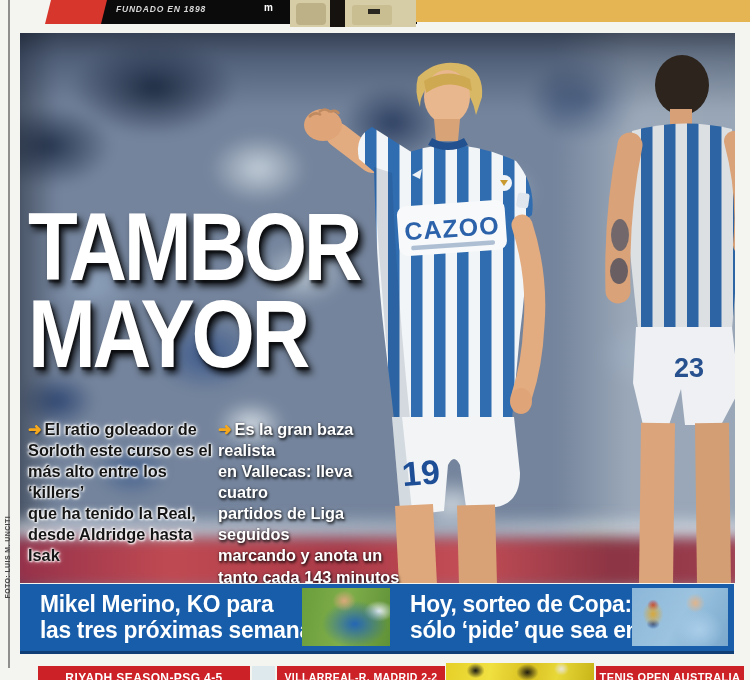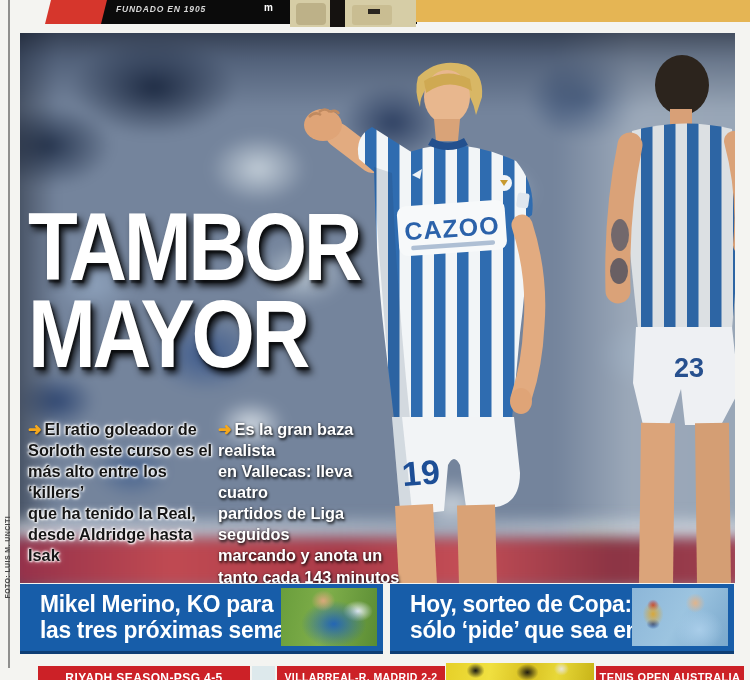--- a/index.html
+++ b/index.html
@@ -64,21 +64,21 @@
                 -1px -1px 2px rgba(255,255,255,.9),0 0 6px rgba(255,255,255,.7);}
   .callout-light{left:198px;color:#fff;
     text-shadow:1px 2px 3px rgba(0,0,0,.85),0 0 3px rgba(0,0,0,.45);}
   .arrow{color:#f5a81c;padding-right:3px;text-shadow:1px 1px 2px rgba(0,0,0,.5);}
 
   .credit{left:4px;top:516px;color:#474747;font-size:7px;font-weight:bold;letter-spacing:.4px;
     writing-mode:vertical-rl;transform:rotate(180deg);}
 
   
   .bar{top:584px;height:67px;background:#175da9;border-bottom:3px solid #0e3e75;z-index:8;}
-  .bar1{left:20px;width:363px;}
+  .bar1{left:20px;width:363px;padding-left:21px;}
   .bar2{left:390px;width:344px;}
   .bar-text{position:absolute;left:20px;top:7px;color:#fff;font-weight:bold;font-size:23.5px;
     line-height:1.12;letter-spacing:-.3px;transform:scaleX(.97);transform-origin:left top;white-space:nowrap;}
   .bar-img{position:absolute;top:4px;right:6px;width:96px;height:58px;overflow:hidden;}
   .img-merino{background:
       radial-gradient(16px 14px at 44% 22%, #d9a87c 0%, rgba(0,0,0,0) 75%),
       radial-gradient(42px 30px at 55% 62%, #2466b4 0%, rgba(0,0,0,0) 78%),
       radial-gradient(20px 14px at 80% 40%, #e8eef4 0%, rgba(0,0,0,0) 75%),
       linear-gradient(100deg,#6a9e3c 0%,#7fae4a 45%,#5a8c34 100%);}
   .img-imanol{background:
@@ -105,21 +105,21 @@
       linear-gradient(100deg,#e6d028 0%,#f0e040 30%,#d8c020 55%,#e8d838 75%,#c8b418 100%);}
 </style>
 </head>
 <body>
 
 <div class="abs page-edge"></div>
 
 <div>
   <div class="abs mast-black"></div>
   <div class="abs mast-red"></div>
-  <div class="abs mast-founded">FUNDADO EN 1905</div>
+  <div class="abs mast-founded">FUNDADO EN 1898</div>
   <div class="abs mast-frag">m  d</div>
   <div class="abs mast-photo">
     <div class="abs b1"></div>
     <div class="abs b2"></div>
     <div class="abs b3"></div>
     <div class="abs b4"></div>
   </div>
   <div class="abs mast-gold"></div>
 </div>
 

